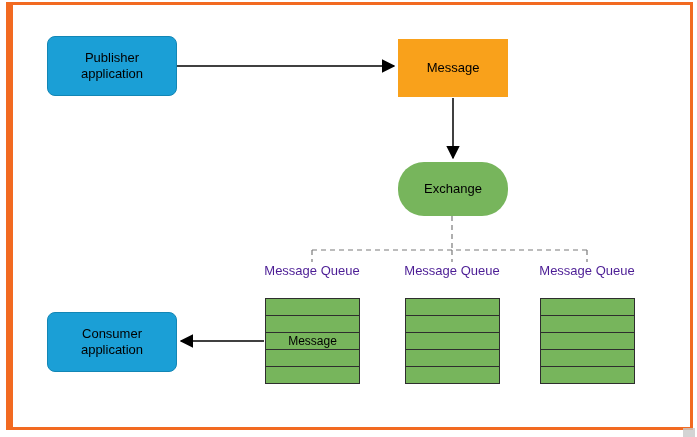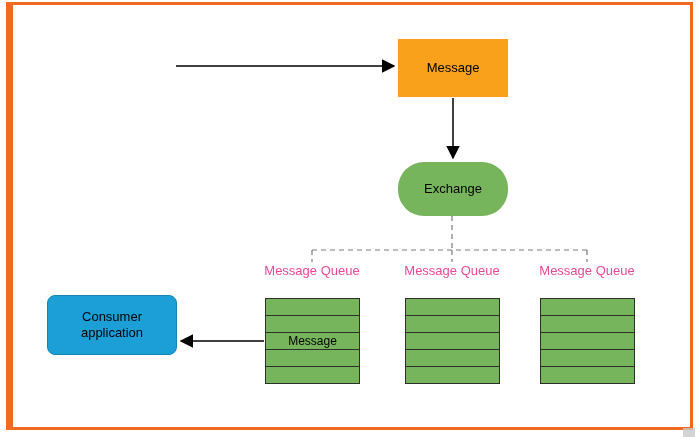--- a/index.html
+++ b/index.html
@@ -45,21 +45,21 @@
   }
   .green-box {
     background: var(--color-green, #77b55c);
   }
   .queue-label {
     position: absolute;
     width: 96px;
     text-align: center;
     font-size: 13px;
     line-height: 1.2;
-    color: #ec4899;
+    color: #4c1d95;
   }
   .queue-stack {
     position: absolute;
     width: 95px;
   }
   .queue-row {
     height: 16px;
     background: var(--color-green, #77b55c);
     border: 1px solid #2e2e2e;
     margin-top: -1px;
@@ -104,20 +104,23 @@
 
     <line x1="176" y1="66" x2="394" y2="66" stroke="#000" stroke-width="1.5" marker-end="url(#arrow)"></line>
 
     <line x1="453" y1="98" x2="453" y2="158" stroke="#000" stroke-width="1.5" marker-end="url(#arrow)"></line>
 
     <line x1="264" y1="341" x2="181" y2="341" stroke="#000" stroke-width="1.5" marker-end="url(#arrow)"></line>
 
     <path d="M452,216 L452,250 M312,250 L587,250 M312,250 L312,262 M452,250 L452,262 M587,250 L587,262" stroke="#7a7a7a" stroke-width="1.2" fill="none" stroke-dasharray="5,4"></path>
   </svg>
 
+  <div class="node blue-box" style="left:47px; top:36px; width:128px; height:58px;">
+    <span style="width:90px;">Publisher application</span>
+  </div>
 
   <div class="node orange-box" style="left:398px; top:39px; width:110px; height:58px;">
     <span>Message</span>
   </div>
 
   <div class="node green-box" style="left:398px; top:162px; width:110px; height:54px;border-radius:26px;">
     <span>Exchange</span>
   </div>
 
   <div class="queue-label" style="left:264px; top:263px;">Message Queue</div>
@@ -143,19 +146,19 @@
   </div>
 
   <div class="queue-stack" style="left:540px; top:298px;">
     <div class="queue-row"></div>
     <div class="queue-row"></div>
     <div class="queue-row"></div>
     <div class="queue-row"></div>
     <div class="queue-row"></div>
   </div>
 
-  <div class="node blue-box" style="left:47px; top:295px; width:128px; height:58px;">
+  <div class="node blue-box" style="left:47px; top:312px; width:128px; height:58px;">
     <span style="width:90px;">Consumer application</span>
   </div>
 
   <div class="corner-mark"></div>
 
 </div>
 
 </body></html>

